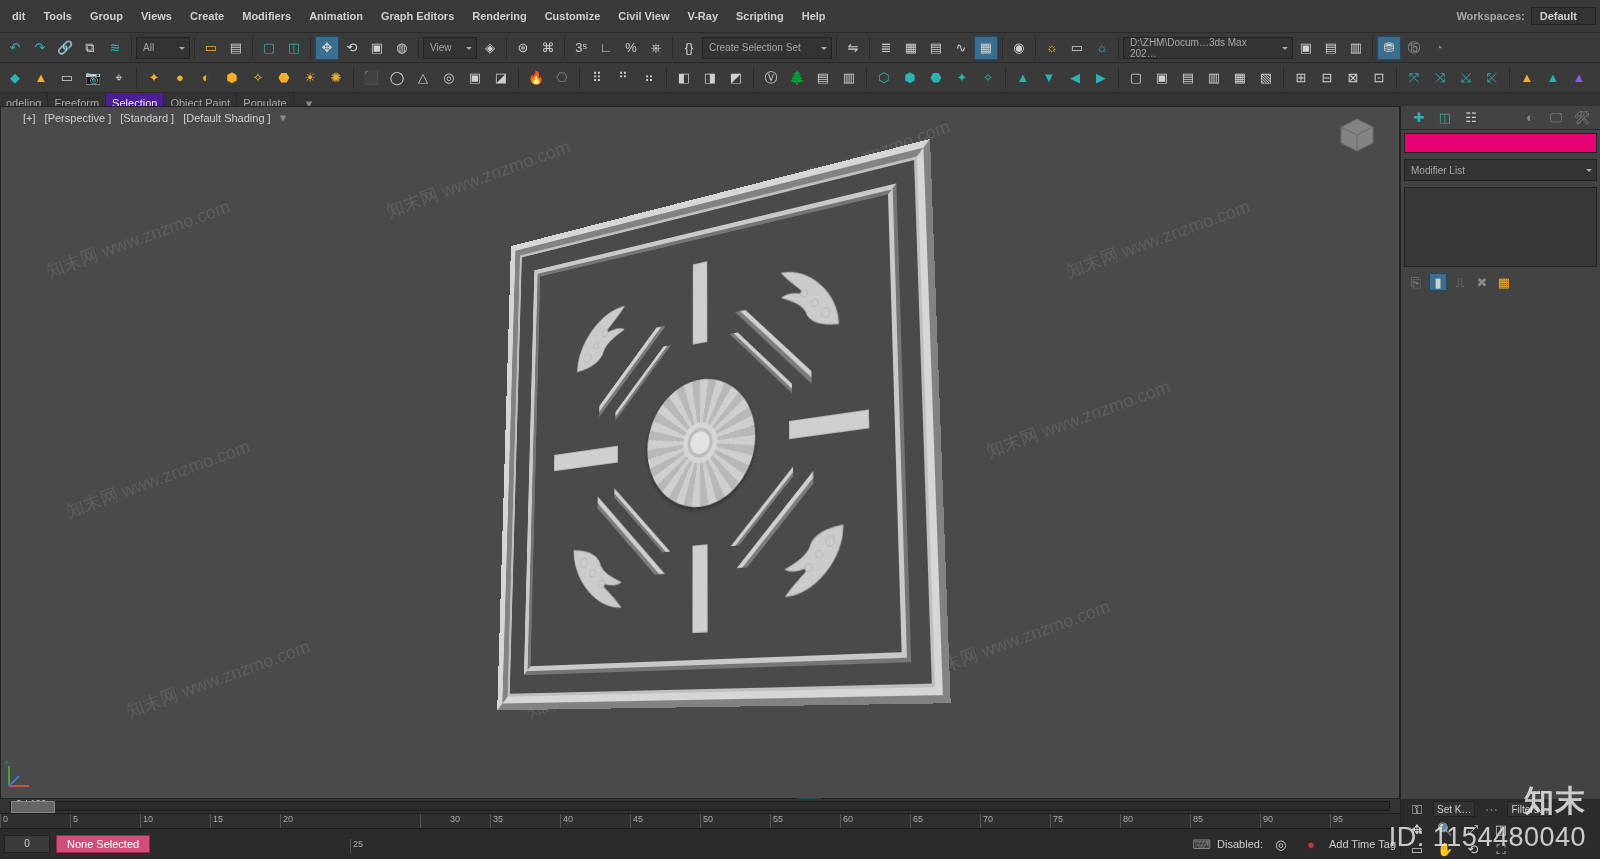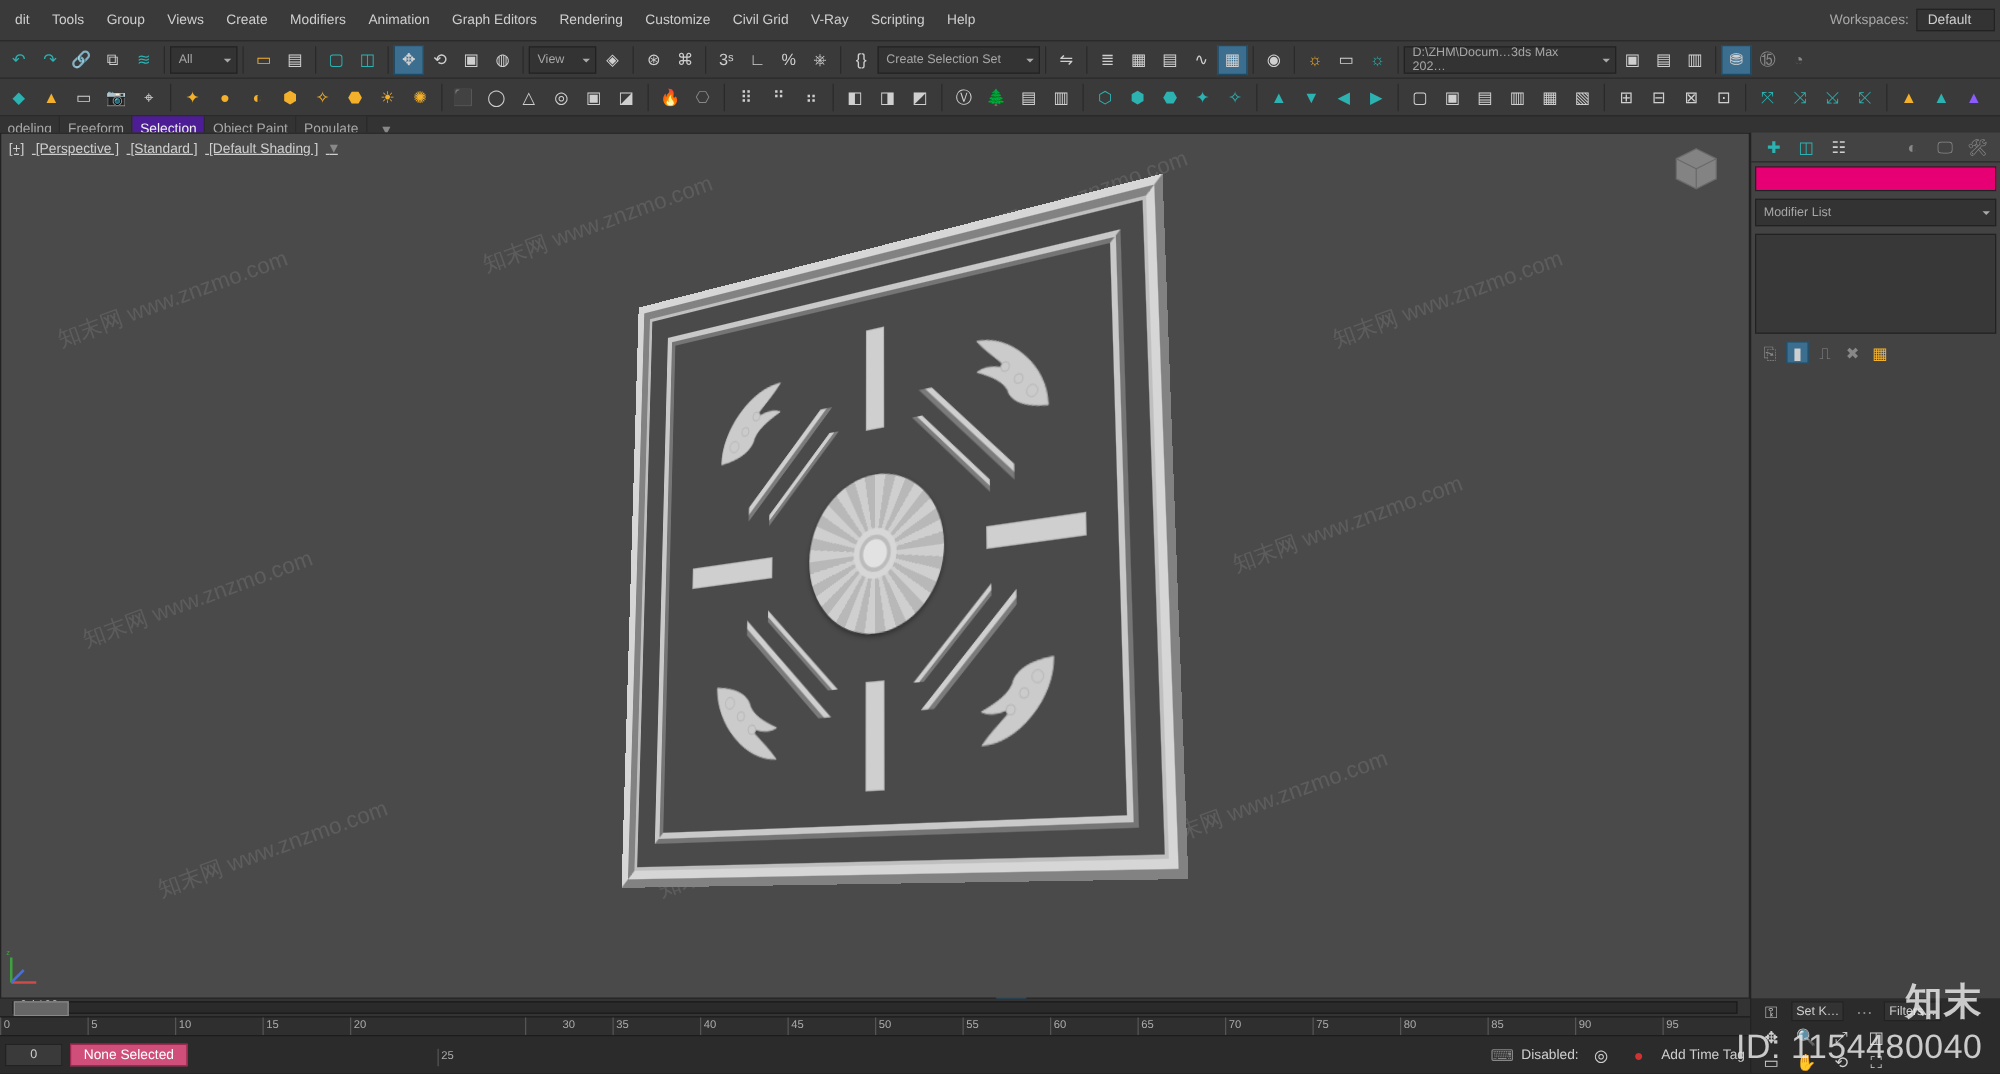--- a/index.html
+++ b/index.html
@@ -12,41 +12,41 @@
     --text-dim:#a7a7a7;
     --sel:#3c6f8f;
     --border:#222;
     --pink:#d04f7a;
     --magenta:#e60073;
     --yellow:#f3b02b;
   }
   *{box-sizing:border-box;user-select:none;}
   html,body{margin:0;padding:0;width:1600px;height:859px;background:#111;font-family:"Segoe UI",Tahoma,Arial,sans-serif;font-size:11px;color:var(--text);overflow:hidden;}
   
-  .menu-bar{height:22px;background:var(--bg);display:flex;align-items:center;padding:16px 4px;gap:2px;border-bottom:1px solid #2a2a2a;}
+  .menu-bar{height:22px;background:var(--bg);display:flex;align-items:center;padding:16px 4px;gap:2px;border-bottom:1px solid #2a2a2a;font-weight:bold;}
   .menu-item{padding:2px 8px;color:var(--text);cursor:default;}
   .menu-spacer{flex:1;}
   .workspace-label{color:var(--text-dim);padding-right:4px;}
   .workspace-value{background:#333;padding:2px 18px 2px 8px;border:1px solid #222;position:relative;}
   
   .toolbar-row{height:30px;background:var(--bg);display:flex;align-items:center;padding:1px 3px;gap:1px;border-bottom:1px solid #2a2a2a;overflow:hidden;}
   .tbtn{width:24px;height:24px;border:1px solid transparent;display:flex;align-items:center;justify-content:center;cursor:default;position:relative;flex:0 0 auto;}
   .tbtn.active{background:var(--sel);border-color:#1e4a63;}
   .tsep{width:1px;height:22px;background:#2a2a2a;margin:0 3px;flex:0 0 auto;}
   .tdd{height:22px;background:#333;border:1px solid #222;color:var(--text-dim);padding:0 16px 0 6px;display:flex;align-items:center;font-size:10px;position:relative;flex:0 0 auto;}
   .tdd::after{content:"";position:absolute;right:4px;top:9px;border:3px solid transparent;border-top-color:#aaa;}
   
   .ribbon{height:22px;background:#333;display:flex;align-items:stretch;border-bottom:1px solid #222;}
   .ribbon-tab{padding:4px 6px;color:var(--text-dim);background:#333;border-right:1px solid #2a2a2a;cursor:default;}
   .ribbon-tab.sel{background:#4c1d95;color:#eee;}
   .ribbon-end{flex:1;display:flex;align-items:center;justify-content:flex-start;gap:8px;padding-left:12px;}
   
   .main{position:absolute;left:0;right:0;top:106px;bottom:60px;display:flex;}
   .viewport{flex:1;position:relative;background:#4a4a4a;border:1px solid #222;overflow:hidden;}
-  .vp-label{position:absolute;left:6px;top:4px;color:#cfcfcf;font-size:11px;text-decoration:underline;}
+  .vp-label{position:absolute;left:22px;top:4px;color:#cfcfcf;font-size:11px;}
   .vp-label span{margin-right:6px;}
   .vp-gizmo{position:absolute;left:4px;bottom:8px;width:30px;height:30px;}
   .viewcube{position:absolute;right:22px;top:10px;width:40px;height:36px;opacity:.5;}
   
   .wm{position:absolute;inset:0;overflow:hidden;pointer-events:none;opacity:.10;}
   .wm span{position:absolute;color:#fff;font-size:18px;transform:rotate(-20deg);white-space:nowrap;}
   
   .panel3d{position:absolute;left:50%;top:50%;transform:translate(-50%,-52%) perspective(1400px) rotateX(12deg) rotateY(-34deg) rotateZ(0deg);}
   .frame-outer{width:520px;height:520px;border:14px ridge #d6d6d6;background:#4a4a4a;box-shadow:inset 0 0 0 3px #bfbfbf;position:relative;}
   .frame-inner{position:absolute;inset:22px;border:9px ridge #c9c9c9;background:#4a4a4a;}
@@ -111,21 +111,21 @@
   <span class="menu-item">dit</span>
   <span class="menu-item">Tools</span>
   <span class="menu-item">Group</span>
   <span class="menu-item">Views</span>
   <span class="menu-item">Create</span>
   <span class="menu-item">Modifiers</span>
   <span class="menu-item">Animation</span>
   <span class="menu-item">Graph Editors</span>
   <span class="menu-item">Rendering</span>
   <span class="menu-item">Customize</span>
-  <span class="menu-item">Civil Grid</span>
+  <span class="menu-item">Civil View</span>
   <span class="menu-item">V-Ray</span>
   <span class="menu-item">Scripting</span>
   <span class="menu-item">Help</span>
   <div class="menu-spacer"></div>
   <span class="workspace-label">Workspaces:</span>
   <span class="workspace-value">Default</span>
 </div>
 
 <div class="toolbar-row">
   <div class="tbtn">

